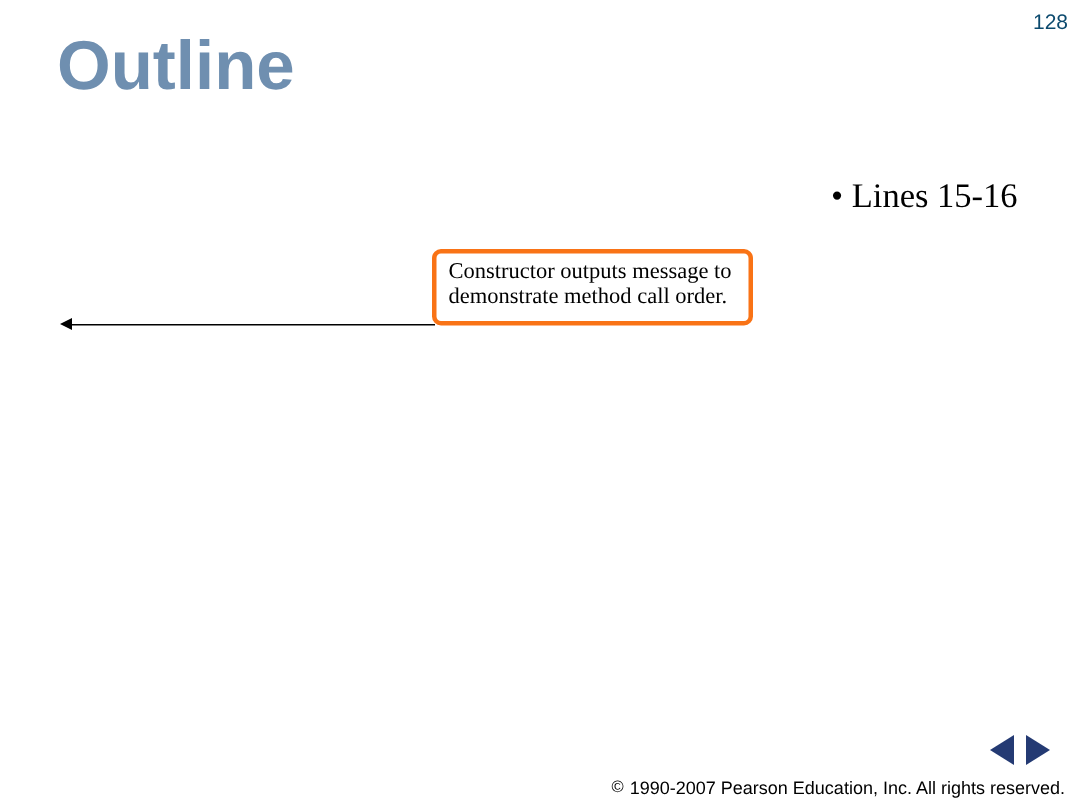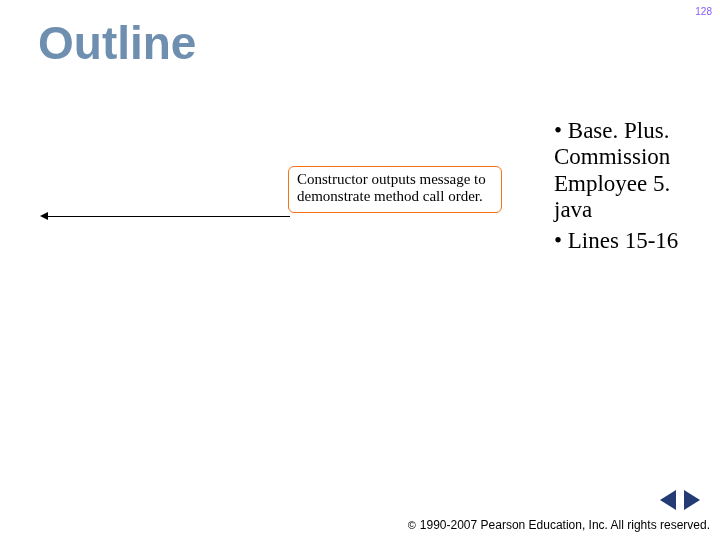--- a/index.html
+++ b/index.html
@@ -8,39 +8,39 @@
     height: 540px;
     background: #ffffff;
     font-family: "Times New Roman", Times, serif;
     position: relative;
     overflow: hidden;
   }
   .page-number {
     position: absolute;
     top: 6px;
     right: 8px;
-    font-size: 10px;
+    font-size: 14px;
     font-family: Arial, sans-serif;
-    color: #8b5cf6;
+    color: #0c4a6e;
   }
   .title {
     position: absolute;
     top: 16px;
     left: 38px;
     font-size: 46px;
     font-weight: bold;
     font-family: Arial, Helvetica, sans-serif;
     color: #6f8fb0;
   }
   .callout {
     position: absolute;
     top: 166px;
     left: 288px;
     width: 214px;
-    border: 1px solid #f97316;
+    border: 3px solid #f97316;
     border-radius: 6px;
     padding: 4px 8px 6px 8px;
     font-size: 15px;
     line-height: 1.15;
     color: #000;
     background: #fff;
   }
   .arrow {
     position: absolute;
     top: 212px;
@@ -117,21 +117,20 @@
 <div class="callout">
   <span>Constructor outputs message to demonstrate method call order.</span>
 </div>
 
 <div class="arrow">
   <div class="arrow-line"></div>
   <div class="arrow-head"></div>
 </div>
 
 <div class="bullets">
-  <div class="bullet">• <span>Base. Plus. Commission Employee 5. java</span></div>
   <div class="bullet">• <span>Lines 15-16</span></div>
 </div>
 
 <div class="nav-icons">
   <div class="nav-tri nav-prev"></div>
   <div class="nav-tri nav-next"></div>
 </div>
 
 <div class="footer">
   <span class="copy-sym">©</span>

